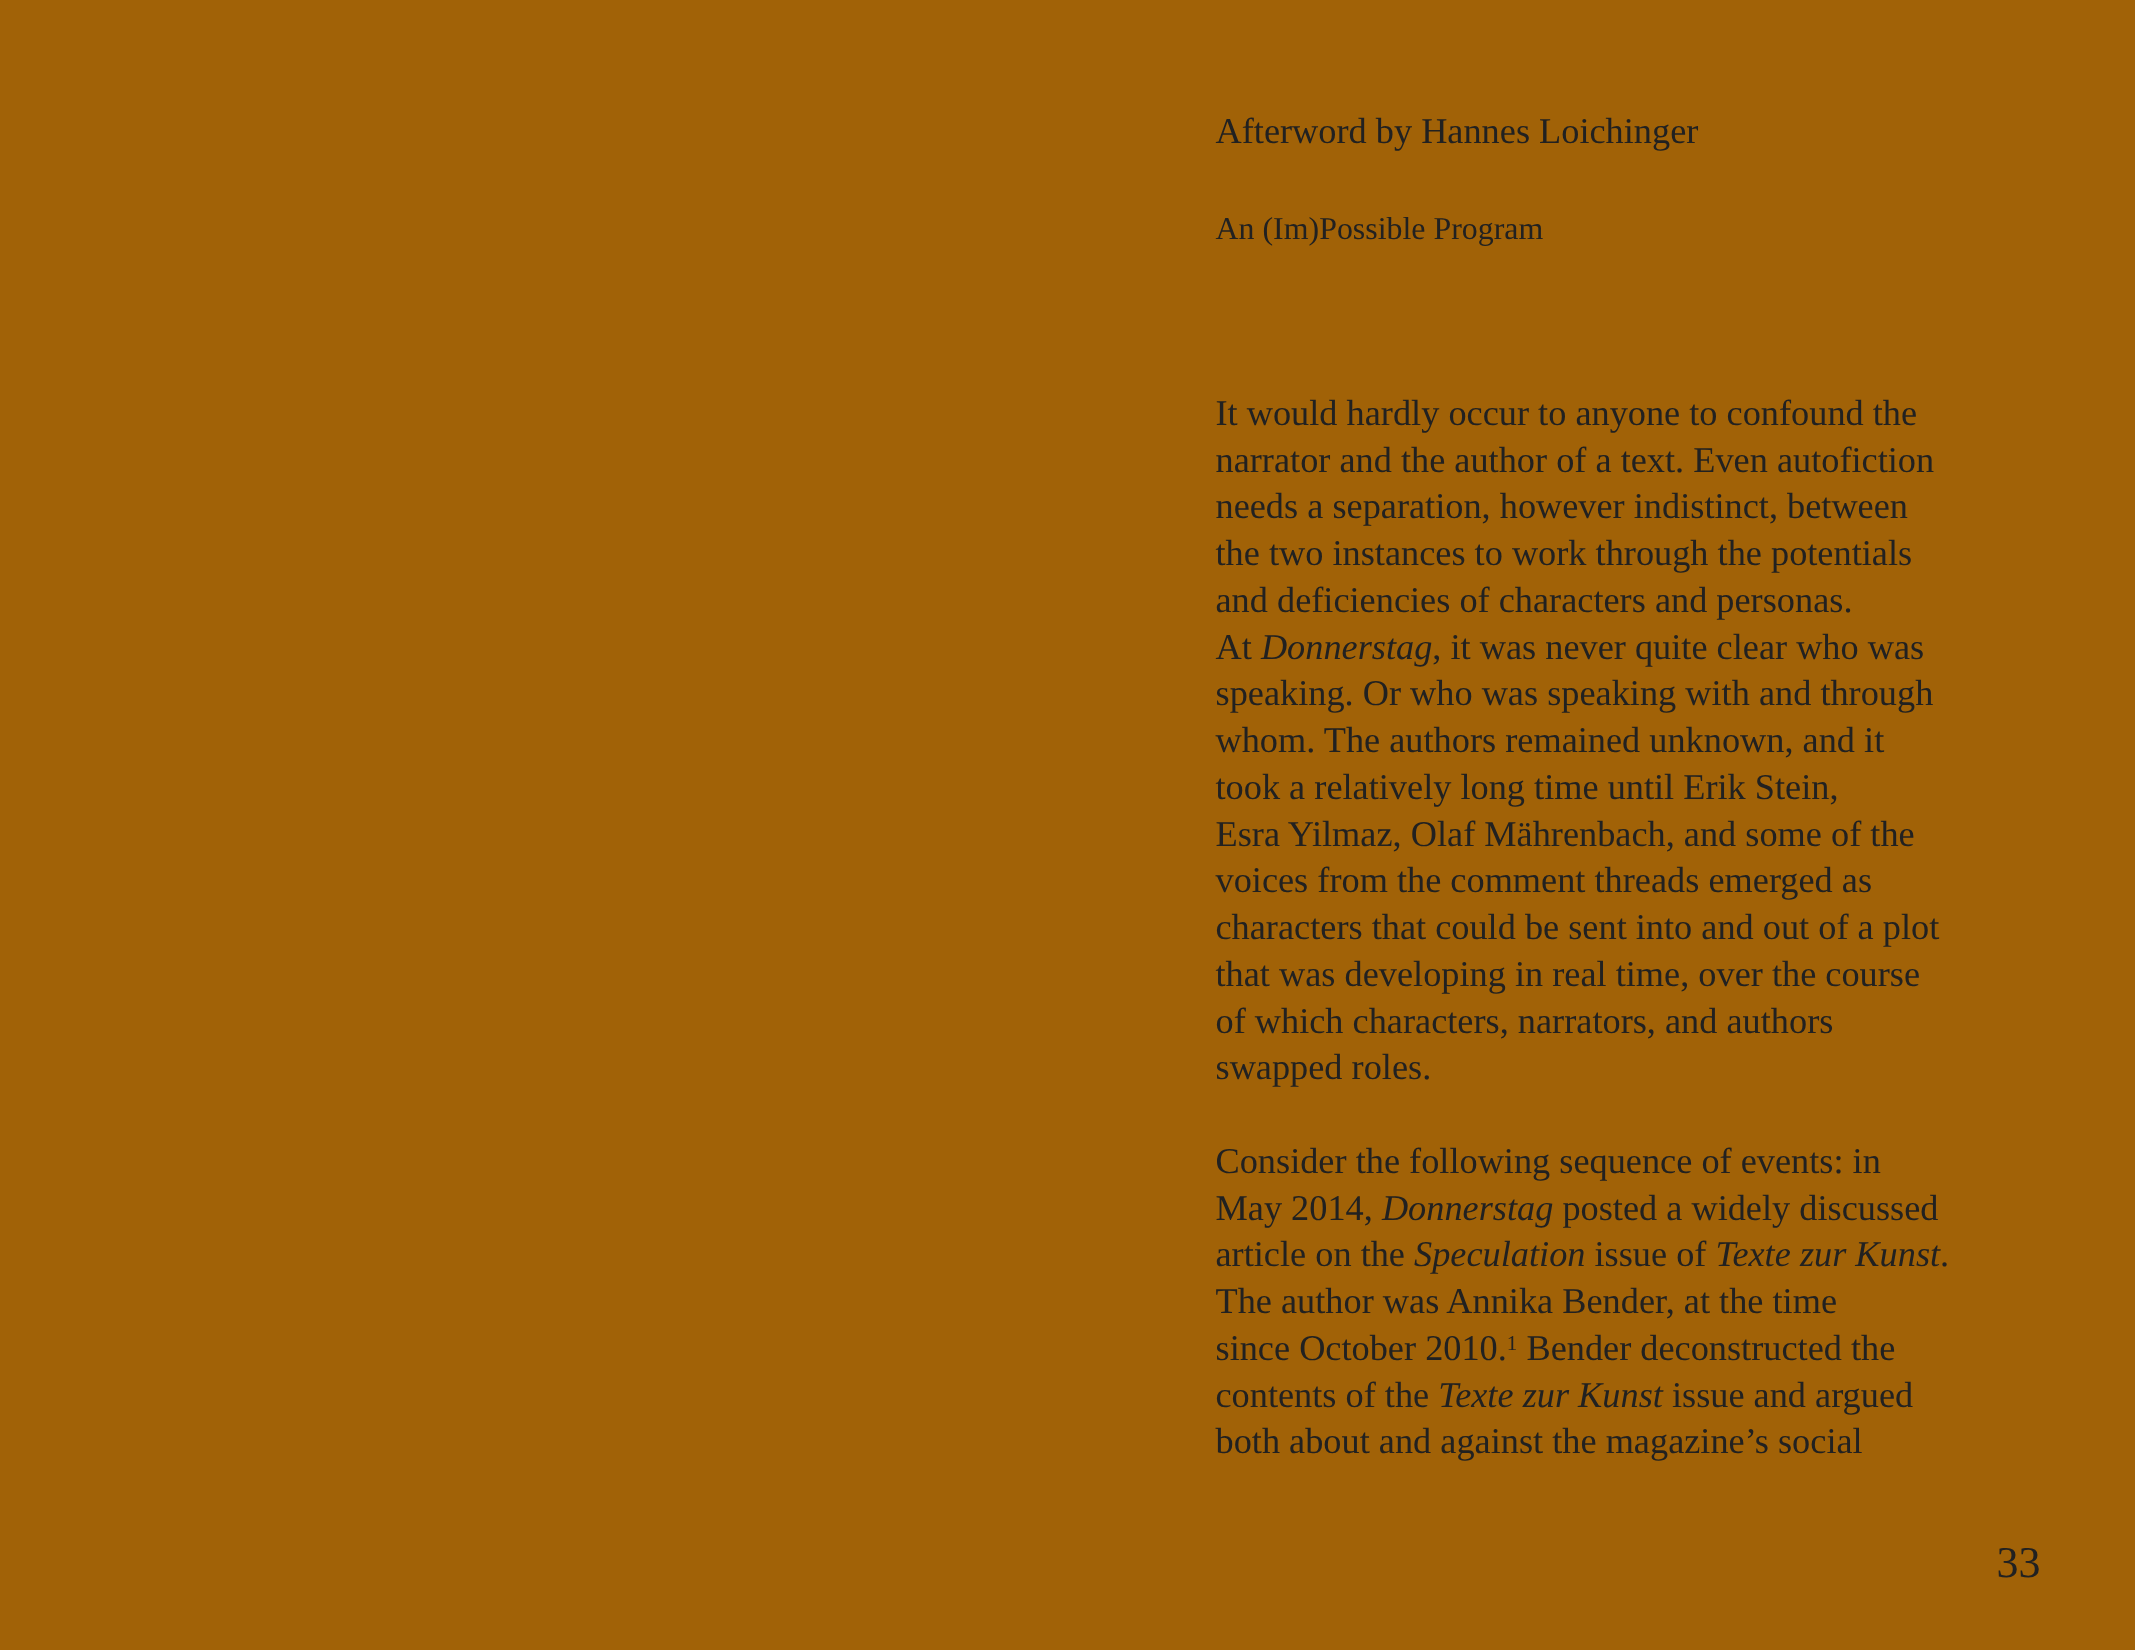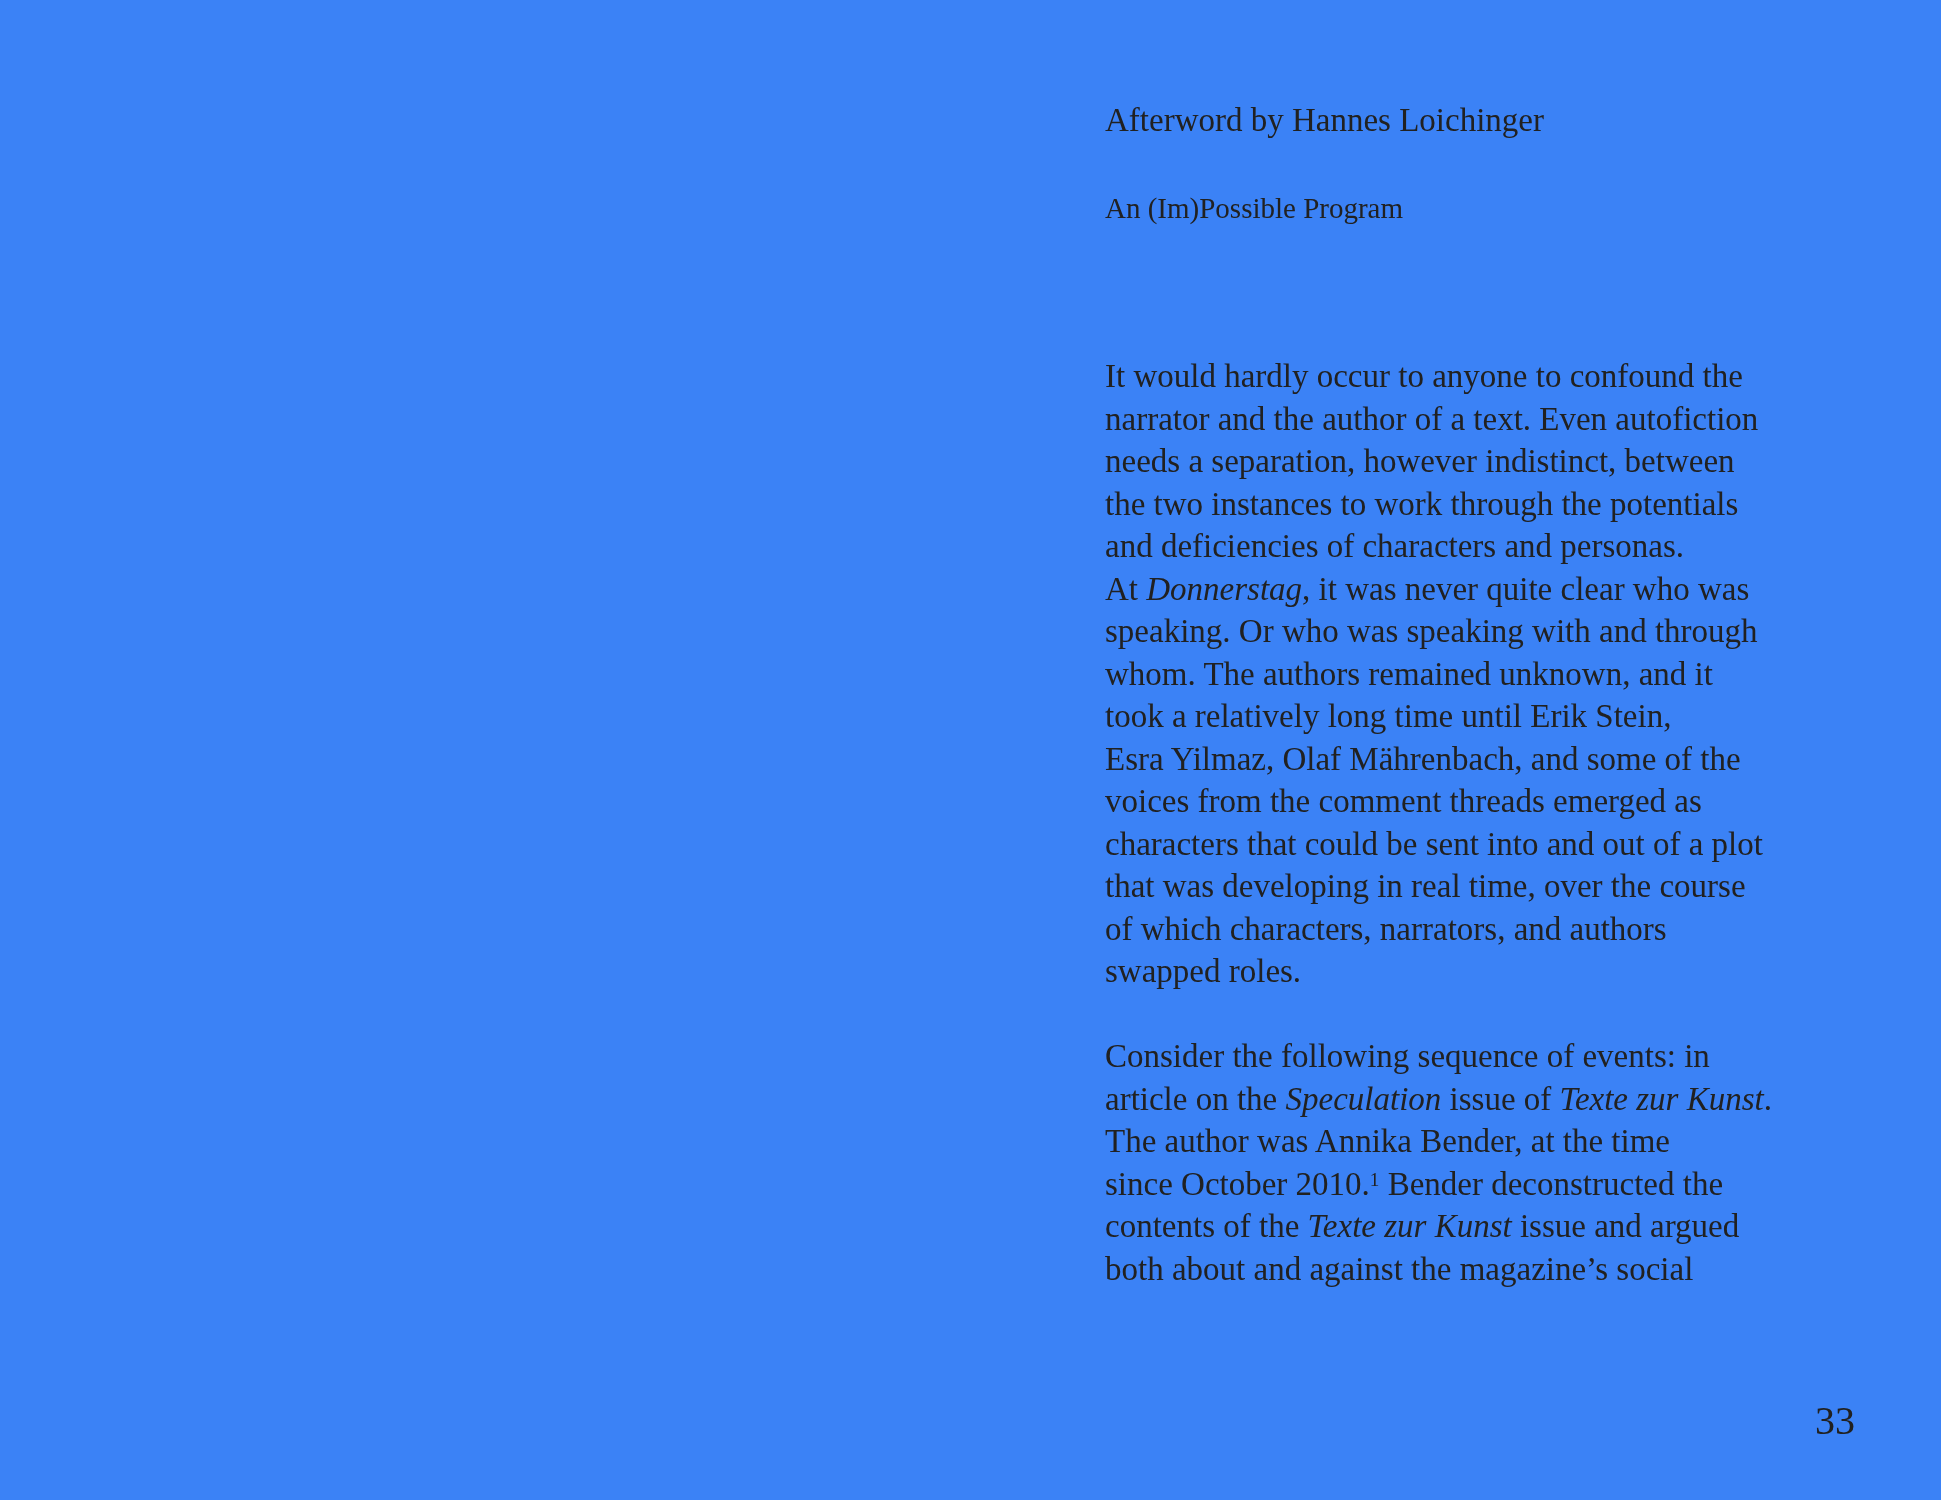--- a/index.html
+++ b/index.html
@@ -4,21 +4,21 @@
 <style>
   html, body {
     margin: 0;
     padding: 0;
     background: #ffffff;
   }
   .page {
     position: relative;
     width: 1941px;
     height: 1500px;
-    background: #3b82f6;
+    background: #a16207;
     overflow: hidden;
     font-family: "Liberation Serif", "DejaVu Serif", serif;
     color: #212121;
   }
   .text-column {
     position: absolute;
     left: 1105px;
     top: 0;
     width: 750px;
     height: 1500px;
@@ -92,20 +92,21 @@
           <div class="line"><span>took a relatively long time until Erik Stein,</span></div>
           <div class="line"><span>Esra Yilmaz, Olaf Mährenbach, and some of the</span></div>
           <div class="line"><span>voices from the comment threads emerged as</span></div>
           <div class="line"><span>characters that could be sent into and out of a plot</span></div>
           <div class="line"><span>that was developing in real time, over the course</span></div>
           <div class="line"><span>of which characters, narrators, and authors</span></div>
           <div class="line"><span>swapped roles.</span></div>
         </div>
       <div class="paragraph">
           <div class="line"><span>Consider the following sequence of events: in</span></div>
+          <div class="line"><span>May 2014, </span><i>Donnerstag</i><span> posted a widely discussed</span></div>
           <div class="line"><span>article on the </span><i>Speculation</i><span> issue of </span><i>Texte zur Kunst</i><span>.</span></div>
           <div class="line"><span>The author was Annika Bender, at the time</span></div>
           <div class="line"><span>since October 2010.</span><sup>1</sup><span> Bender deconstructed the</span></div>
           <div class="line"><span>contents of the </span><i>Texte zur Kunst</i><span> issue and argued</span></div>
           <div class="line"><span>both about and against the magazine’s social</span></div>
         </div>
     </div>
     <div class="folio">33</div>
   </div>
 </div>

